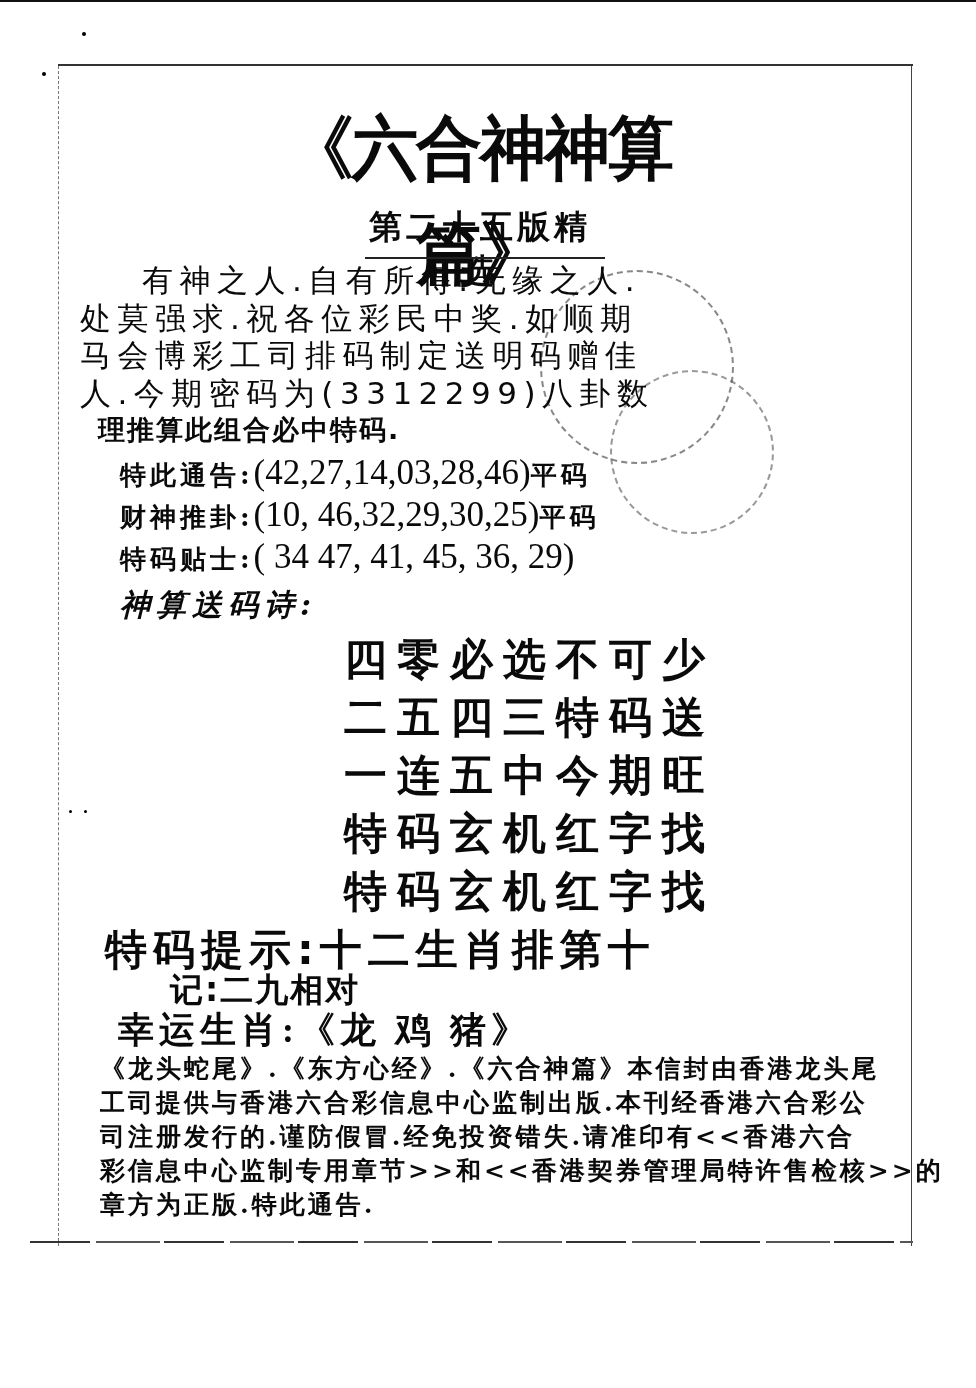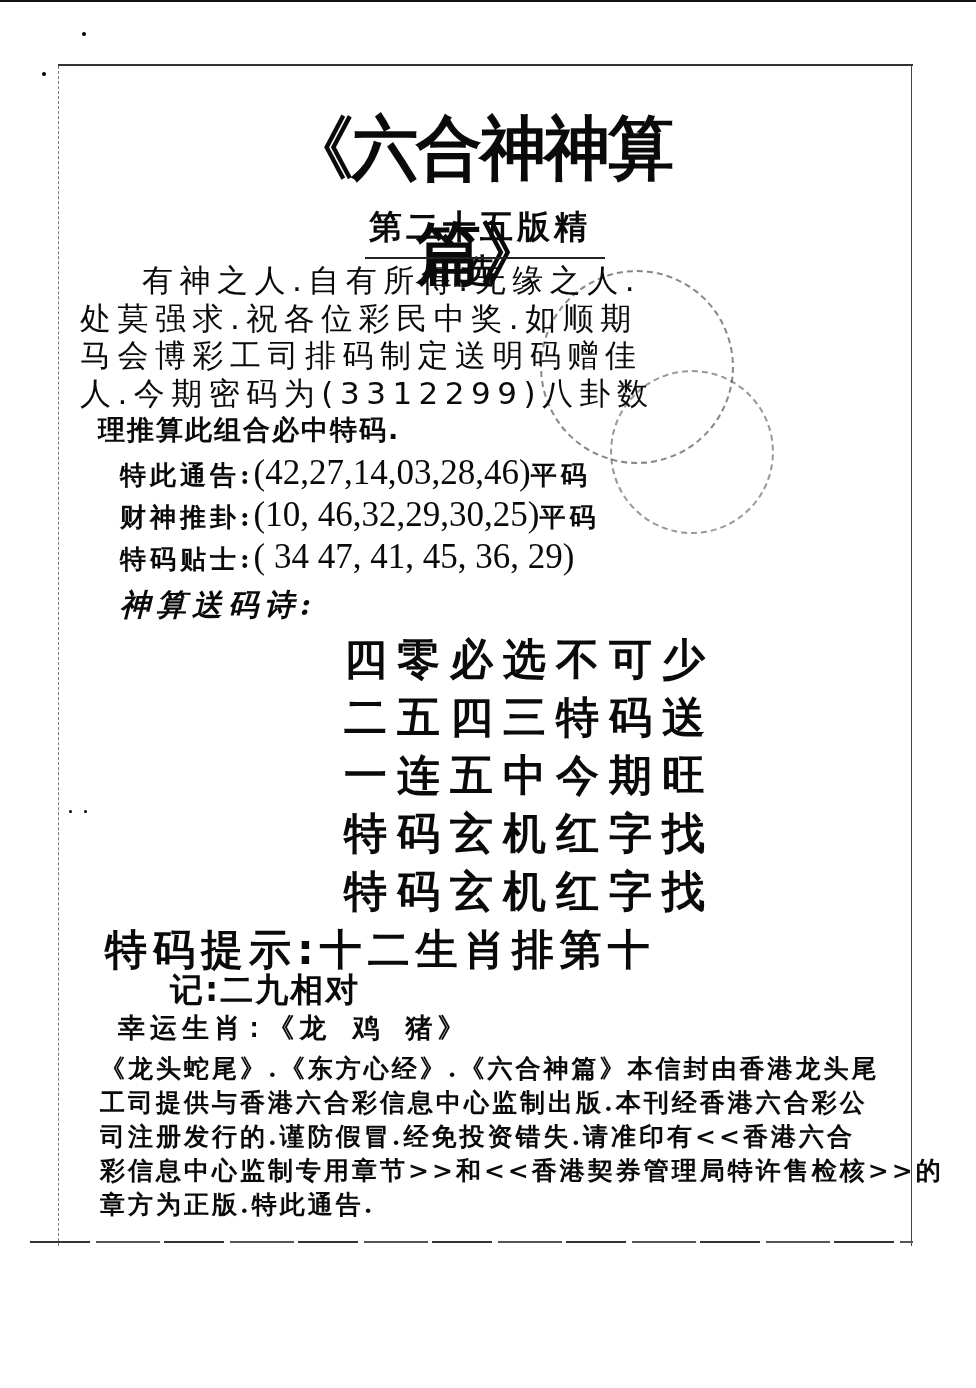--- a/index.html
+++ b/index.html
@@ -37,22 +37,22 @@
     font-size: 30px; letter-spacing: 6px; line-height: 50px; font-style: italic; }
 
   .poem { left: 235px; top: 630px; width: 480px; text-align: right;
     font-family: "DejaVu Serif", serif; font-weight: bold; font-size: 43px; letter-spacing: 10px; }
   .poem div { height: 58px; line-height: 58px; }
 
   .hint { left: 105px; top: 925px; font-family: "DejaVu Sans", sans-serif; font-weight: bold;
     font-size: 42px; letter-spacing: 6px; line-height: 50px; white-space: nowrap; }
   .hint2 { left: 170px; top: 968px; font-family: "DejaVu Sans", sans-serif; font-weight: bold;
     font-size: 33px; letter-spacing: 2px; line-height: 44px; text-align: center; }
-  .lucky { left: 118px; top: 1010px; font-family: Liberation Mono, monospace; font-weight: bold;
-    font-size: 27px; letter-spacing: 5px; line-height: 40px; white-space: nowrap; }
+  .lucky { left: 118px; top: 1010px; font-family: Liberation Serif, serif; font-weight: bold;
+    font-size: 36px; letter-spacing: 5px; line-height: 40px; white-space: nowrap; }
 
   .notice { left: 100px; top: 1052px; width: 800px;
     font-family: "DejaVu Serif", serif; font-weight: bold; font-size: 25px; line-height: 34px; letter-spacing: 3px; }
   .notice p { margin: 0; white-space: nowrap; }
 
   .stamp1 { left: 540px; top: 270px; width: 190px; height: 190px; border: 2px dashed #555; border-radius: 50%; opacity: .7; }
   .stamp2 { left: 610px; top: 370px; width: 160px; height: 160px; border: 2px dashed #555; border-radius: 50%; opacity: .6; }
 </style>
 </head>
 <body>

